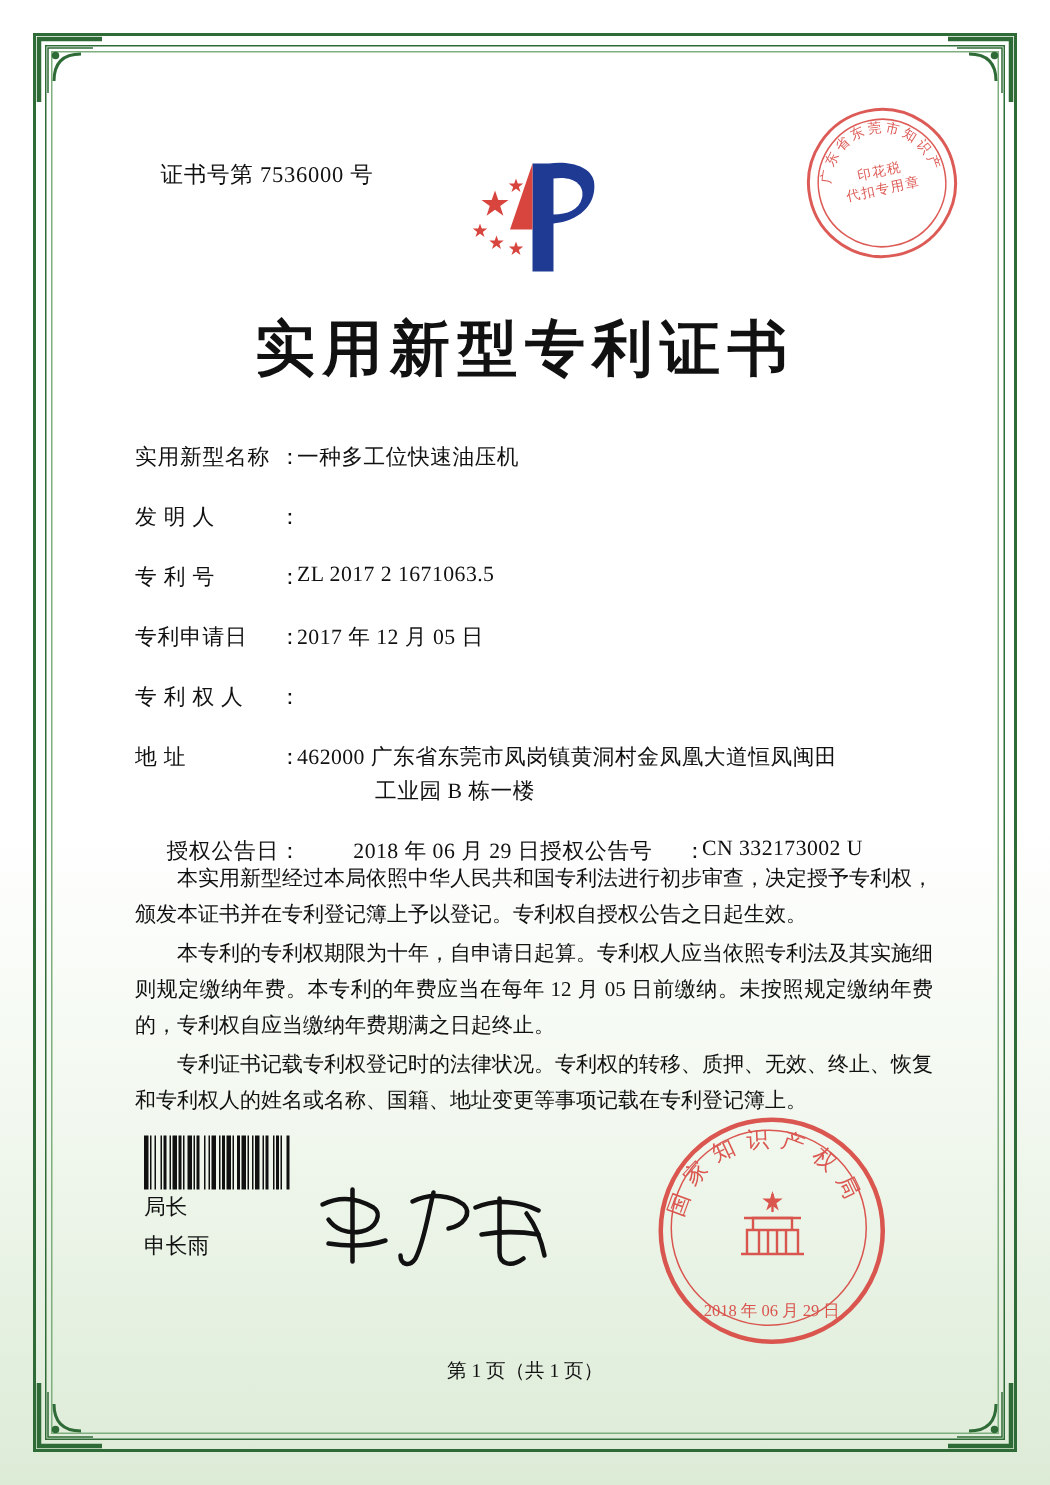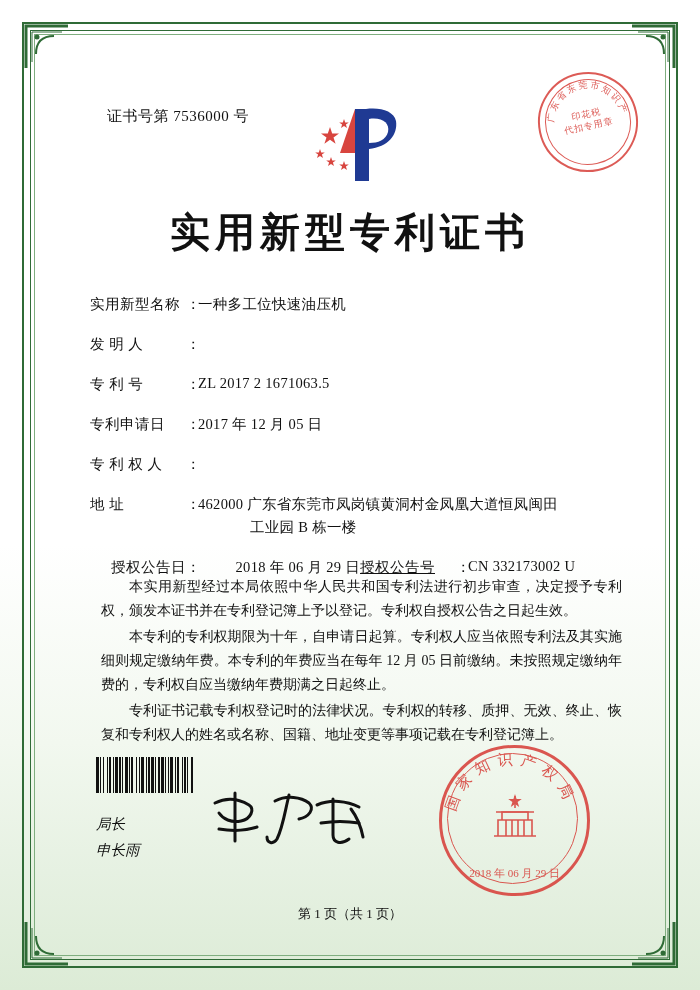--- a/index.html
+++ b/index.html
@@ -95,28 +95,28 @@
   }
   .flabel{
     width:96px;flex:0 0 96px;letter-spacing:.5px;white-space:nowrap;
   }
   .fcolon{width:12px;flex:0 0 12px;}
   .fvalue{flex:1;letter-spacing:.3px;}
   .fvalue .line2{display:block;margin-left:52px;margin-top:4px;}
   .frow.inline2{margin-bottom:18px;}
   .half-left{display:flex;flex:1;text-align:right;}
   .half-right{display:flex;width:270px;flex:0 0 270px;}
-  .half-right .flabel{width:96px;flex:0 0 96px;text-decoration:underline;}
+  .half-right .flabel{width:96px;flex:0 0 96px;}
 
   
   .paras{
     position:absolute;left:90px;right:78px;top:575px;
     font-size:14px;line-height:24px;color:#111;text-align:justify;
   }
-  .paras p{margin:0 0 2px 11px;text-indent:28px;}
+  .paras p{margin:0 0 2px 0;text-indent:28px;}
 
   
   .barcode{
     position:absolute;left:96px;top:757px;width:186px;height:36px;
   }
   .bc-bars{display:flex;height:36px;align-items:stretch;}
   .bc-bars i{display:block;background:#111;}
 
   
   .seal-bottom{
@@ -134,22 +134,22 @@
     width:62px;height:62px;
   }
   .seal-date{
     position:absolute;left:50%;bottom:12px;transform:translateX(-50%);
     font-size:11px;white-space:nowrap;color:#d8453f;
     font-family:"Liberation Serif",serif;
   }
 
   
   .director{
-    position:absolute;left:96px;top:811px;
-    font-size:14.5px;line-height:26px;color:#111;font-style:italic;
+    position:absolute;left:96px;top:792px;
+    font-size:14.5px;line-height:26px;color:#111;
   }
   .signature{
     position:absolute;left:205px;top:785px;
     width:180px;height:70px;color:#111;
   }
   
   .footer{
     position:absolute;left:0;right:0;top:905px;
     text-align:center;font-size:13px;color:#111;
   }

